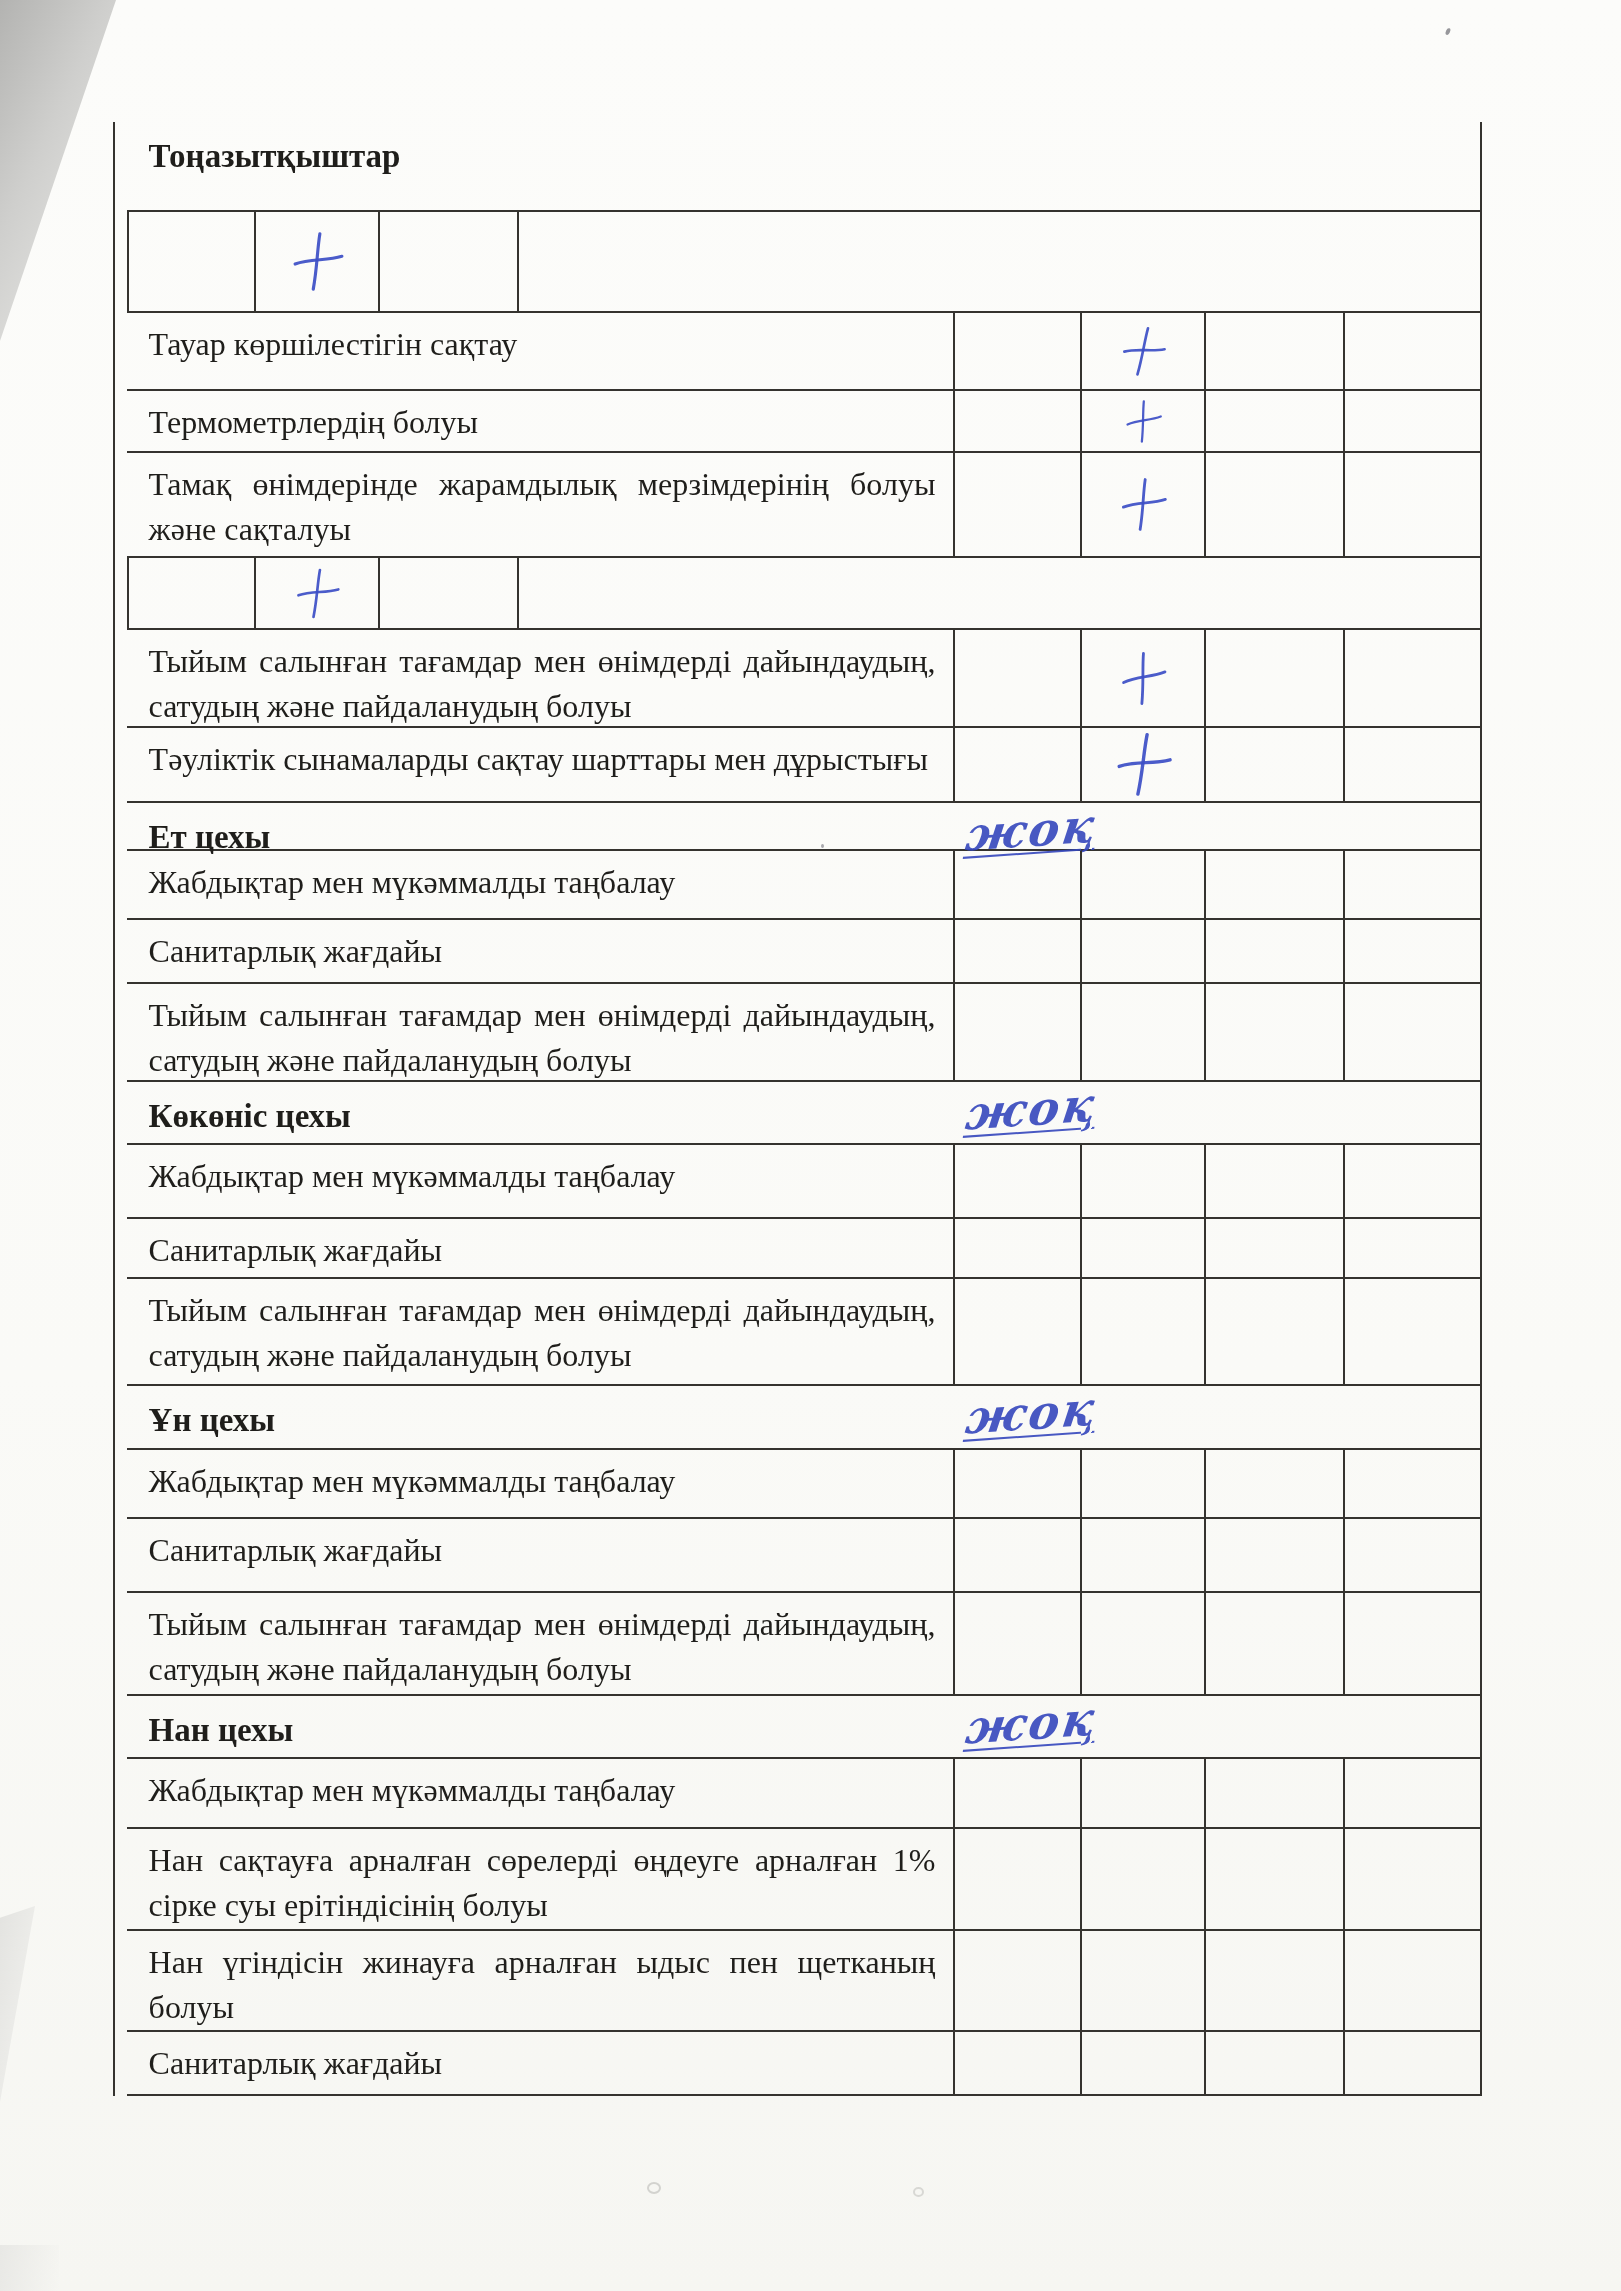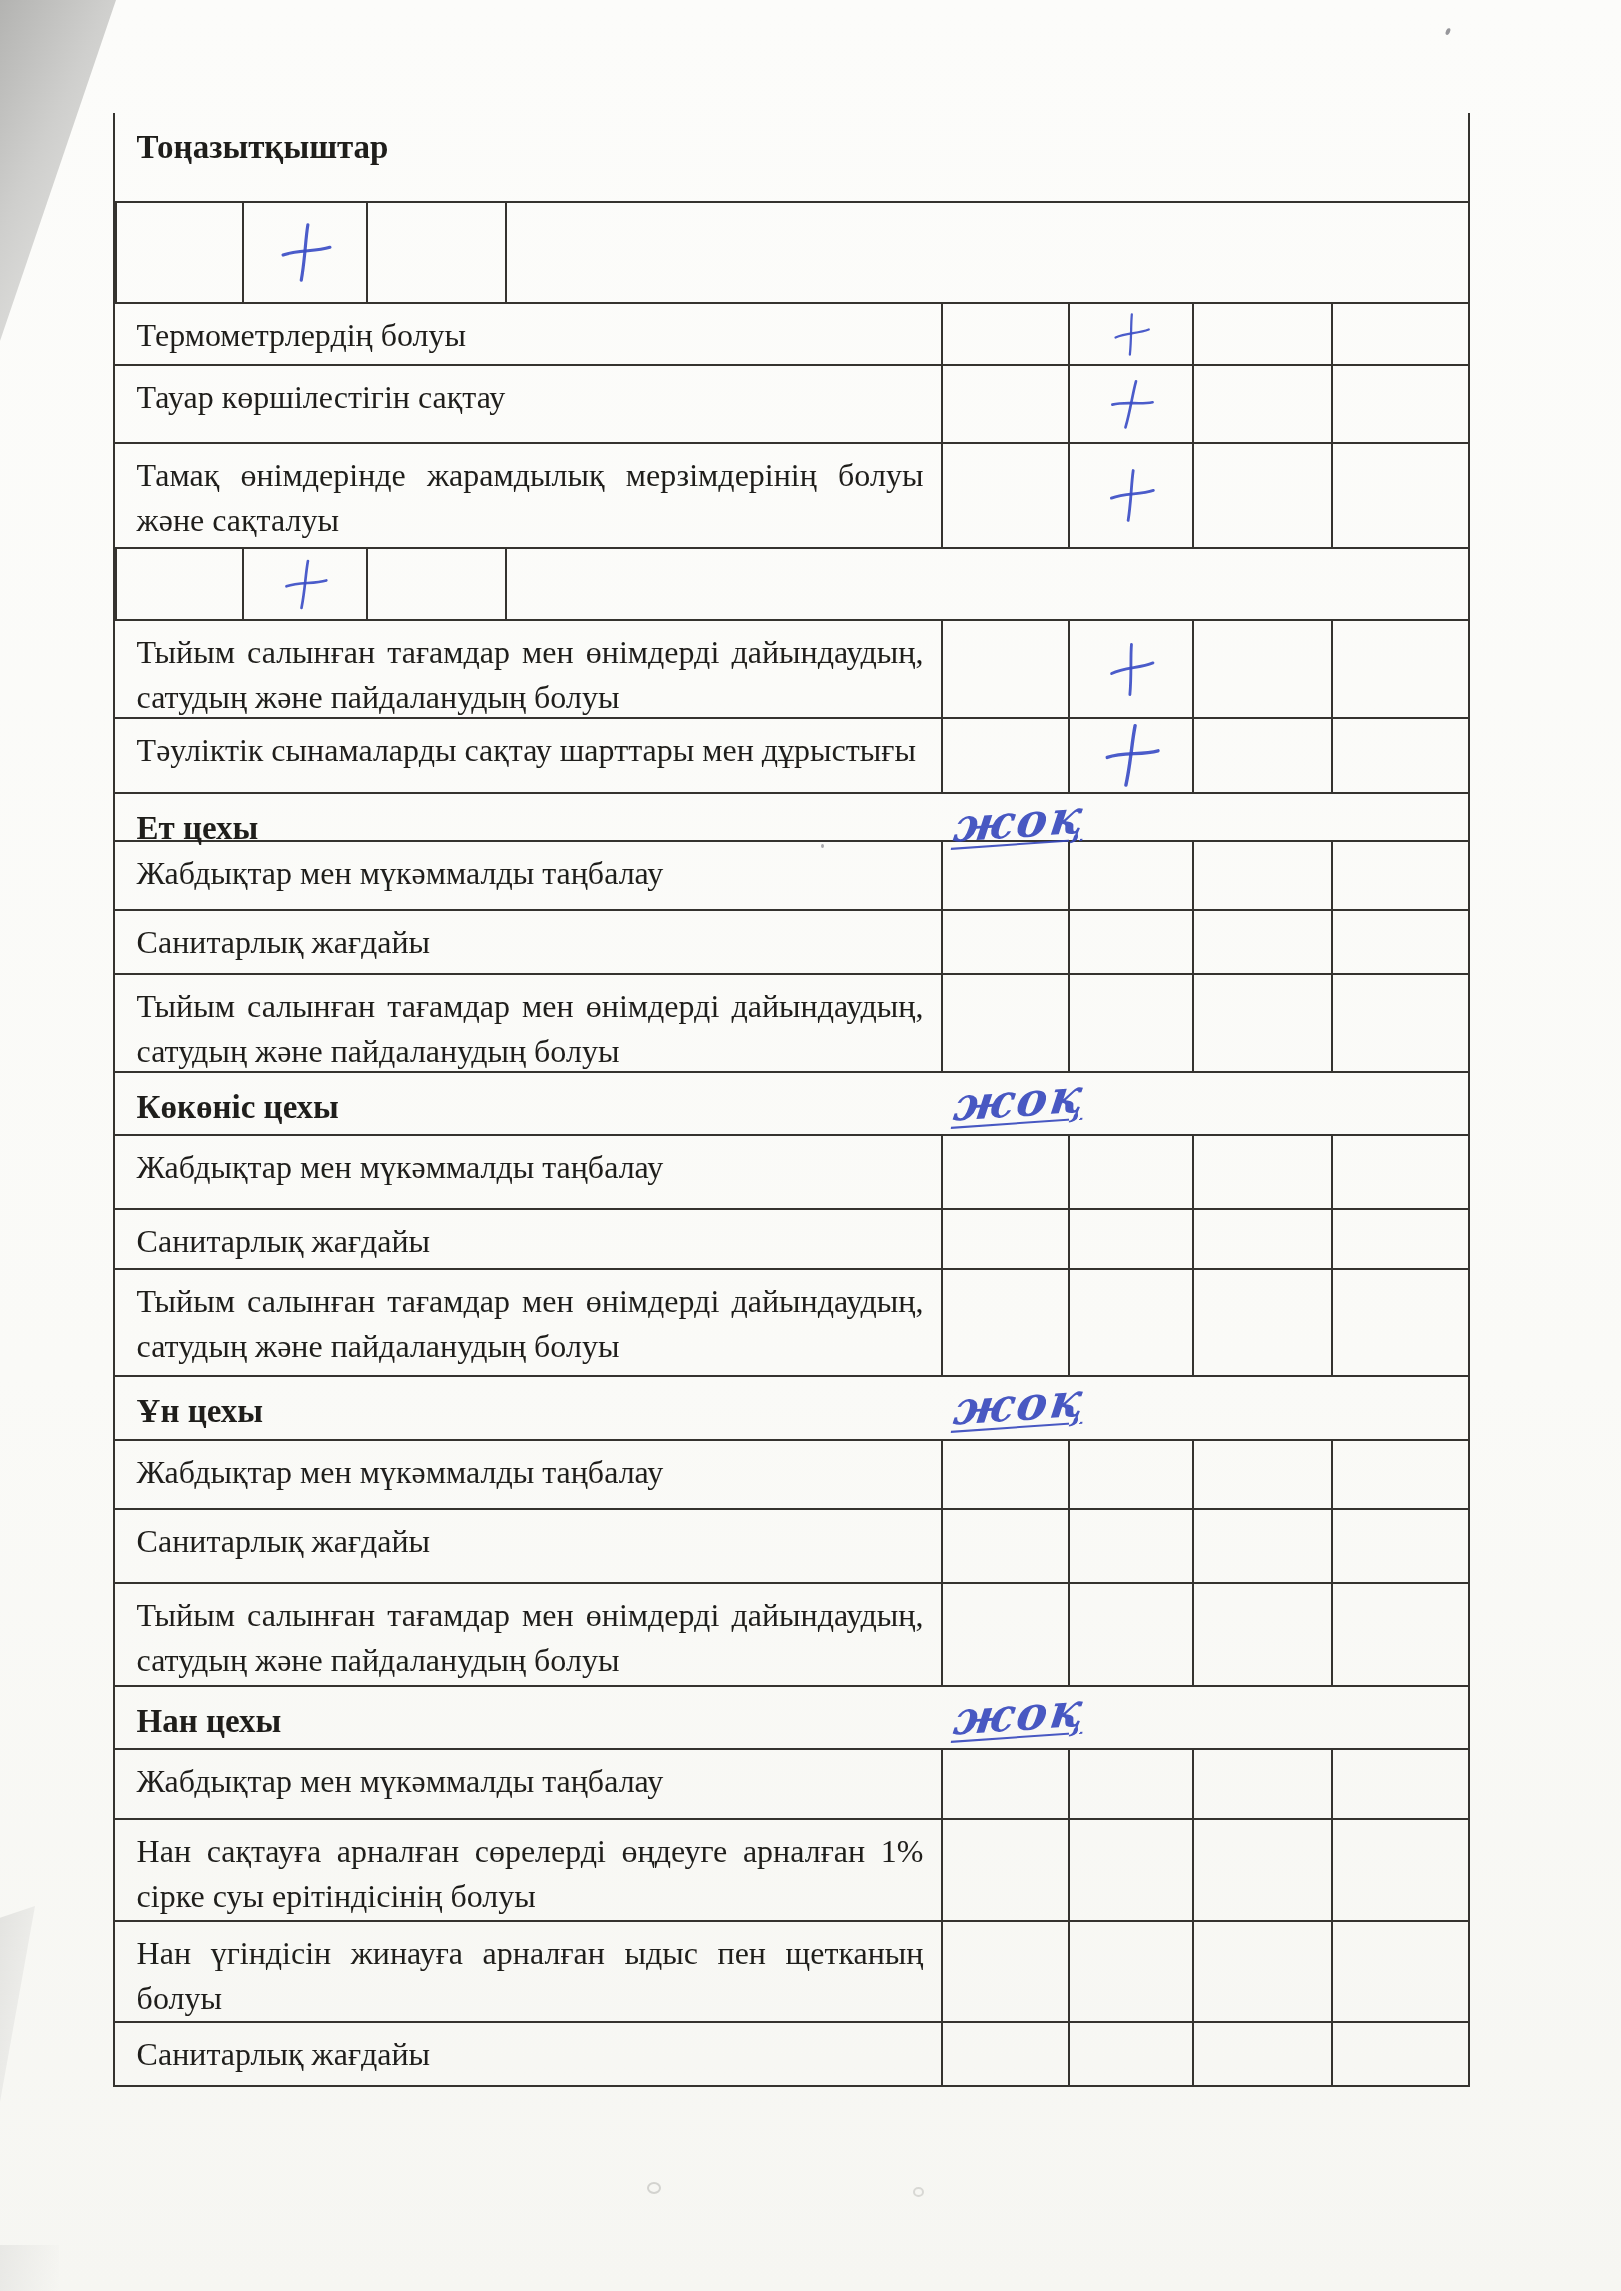--- a/index.html
+++ b/index.html
@@ -10,22 +10,22 @@
   .fold-tl{position:absolute;left:0;top:0;width:116px;height:341px;
            clip-path:polygon(0 0,116px 0,0 341px);
            background:linear-gradient(115deg,#b3b3b1 0%,#cfcfcd 40%,#efefec 100%);}
   .fold-bl{position:absolute;left:0;top:1906px;width:35px;height:196px;
            clip-path:polygon(0 6%,100% 0,0 100%);
            background:linear-gradient(100deg,#e3e3e0,#f4f4f1);}
   .fold-bl2{position:absolute;left:0;top:2245px;width:59px;height:47px;
            background:linear-gradient(100deg,#e8e8e5,rgba(250,250,247,0));}
   .speck{position:absolute;border-radius:50%;}
   
-  .table{position:absolute;left:113px;top:113px;width:1353px;
-         border-left:2px solid #35332f;border-right:2px solid #35332f;}
+  .table{position:absolute;left:113px;top:122px;width:1353px;
+         border-left:2px solid #35332f;border-right:2px solid #35332f;padding-left:12px;}
   .row{display:flex;border-bottom:2px solid #35332f;box-sizing:border-box;position:relative;}
   .cell{box-sizing:border-box;}
   .label{width:826px;font-size:32px;line-height:45px;color:#1f1e1b;
          padding:8.8px 17.6px 0 21.6px;text-align:justify;}
   .single .label,.sec .label{text-align:left;}
   .sec .label{font-weight:bold;font-size:33px;padding-top:11.8px;width:100%;}
   .cc{border-left:2px solid #35332f;display:flex;align-items:center;justify-content:center;}
   .c1{width:127px}.c2{width:124px}.c3{width:139px}.c4{flex:1}
   .plus svg{display:block;}
   .plus path{fill:none;stroke:#3c4ec5;stroke-width:3.4;stroke-linecap:round;opacity:.92;}
@@ -66,46 +66,46 @@
       <div class="cell cc c2 plus v1">
         <svg viewBox="0 0 60 68" width="57" height="63">
             <path d="M31 4 C29 22, 30 40, 27 64"></path>
             <path d="M6 38 C22 31, 40 33, 56 27"></path>
           </svg>
       </div>
       <div class="cell cc c3"></div>
       <div class="cell cc c4"></div>
     </div>
 
+    <div class="row single" style="height:78px">
+      <div class="cell label">Тауар көршілестігін сақтау</div>
+      <div class="cell cc c1"></div>
+      <div class="cell cc c2 plus v3">
+        <svg viewBox="0 0 60 68" width="57" height="63">
+            <path d="M31 4 C29 22, 30 40, 27 64"></path>
+            <path d="M6 38 C22 31, 40 33, 56 27"></path>
+          </svg>
+      </div>
+      <div class="cell cc c3"></div>
+      <div class="cell cc c4"></div>
+    </div>
+
     <div class="row single" style="height:62px">
       <div class="cell label">Термометрлердің болуы</div>
       <div class="cell cc c1"></div>
       <div class="cell cc c2 plus v2">
         <svg viewBox="0 0 60 68" width="57" height="63">
             <path d="M31 4 C29 22, 30 40, 27 64"></path>
             <path d="M6 38 C22 31, 40 33, 56 27"></path>
           </svg>
       </div>
       <div class="cell cc c3"></div>
       <div class="cell cc c4"></div>
     </div>
 
-    <div class="row single" style="height:78px">
-      <div class="cell label">Тауар көршілестігін сақтау</div>
-      <div class="cell cc c1"></div>
-      <div class="cell cc c2 plus v3">
-        <svg viewBox="0 0 60 68" width="57" height="63">
-            <path d="M31 4 C29 22, 30 40, 27 64"></path>
-            <path d="M6 38 C22 31, 40 33, 56 27"></path>
-          </svg>
-      </div>
-      <div class="cell cc c3"></div>
-      <div class="cell cc c4"></div>
-    </div>
-
     <div class="row" style="height:105px">
       <div class="cell label">Тамақ өнімдерінде жарамдылық мерзімдерінің болуы және сақталуы</div>
       <div class="cell cc c1"></div>
       <div class="cell cc c2 plus v4">
         <svg viewBox="0 0 60 68" width="57" height="63">
             <path d="M31 4 C29 22, 30 40, 27 64"></path>
             <path d="M6 38 C22 31, 40 33, 56 27"></path>
           </svg>
       </div>
       <div class="cell cc c3"></div>

